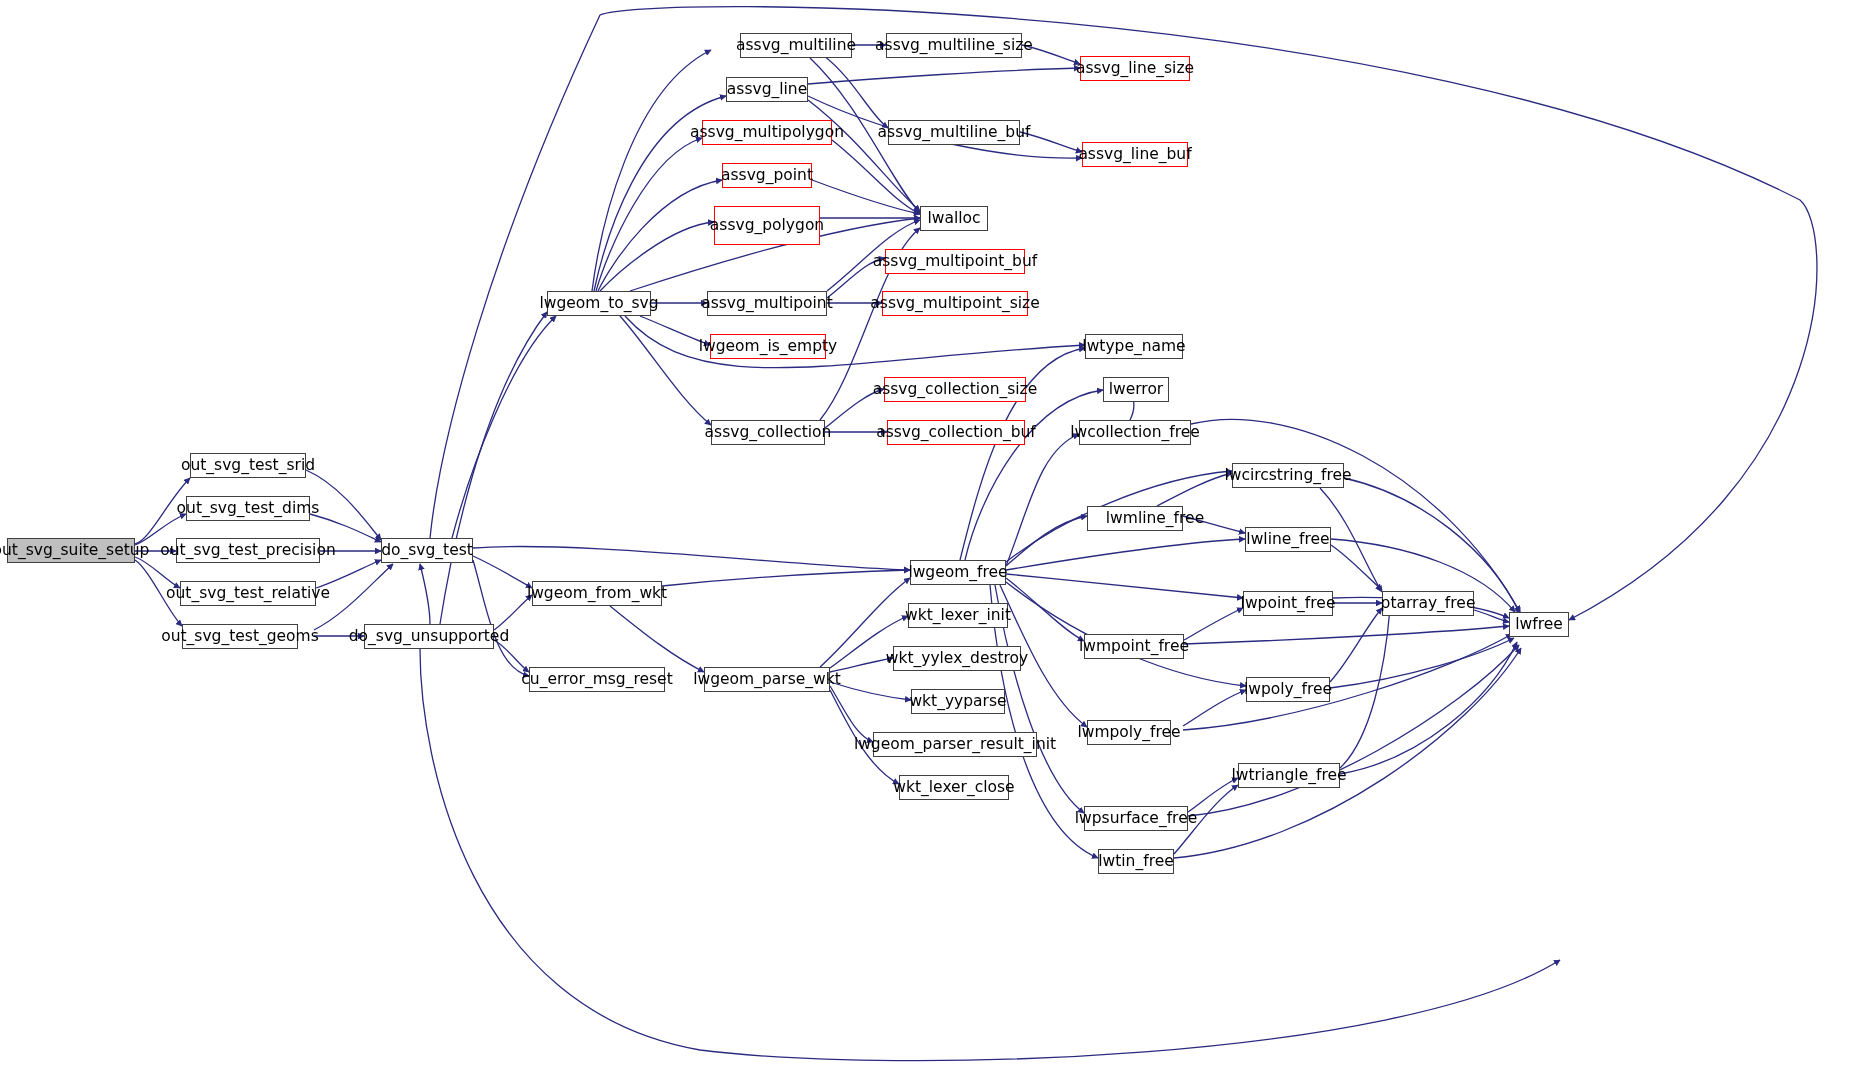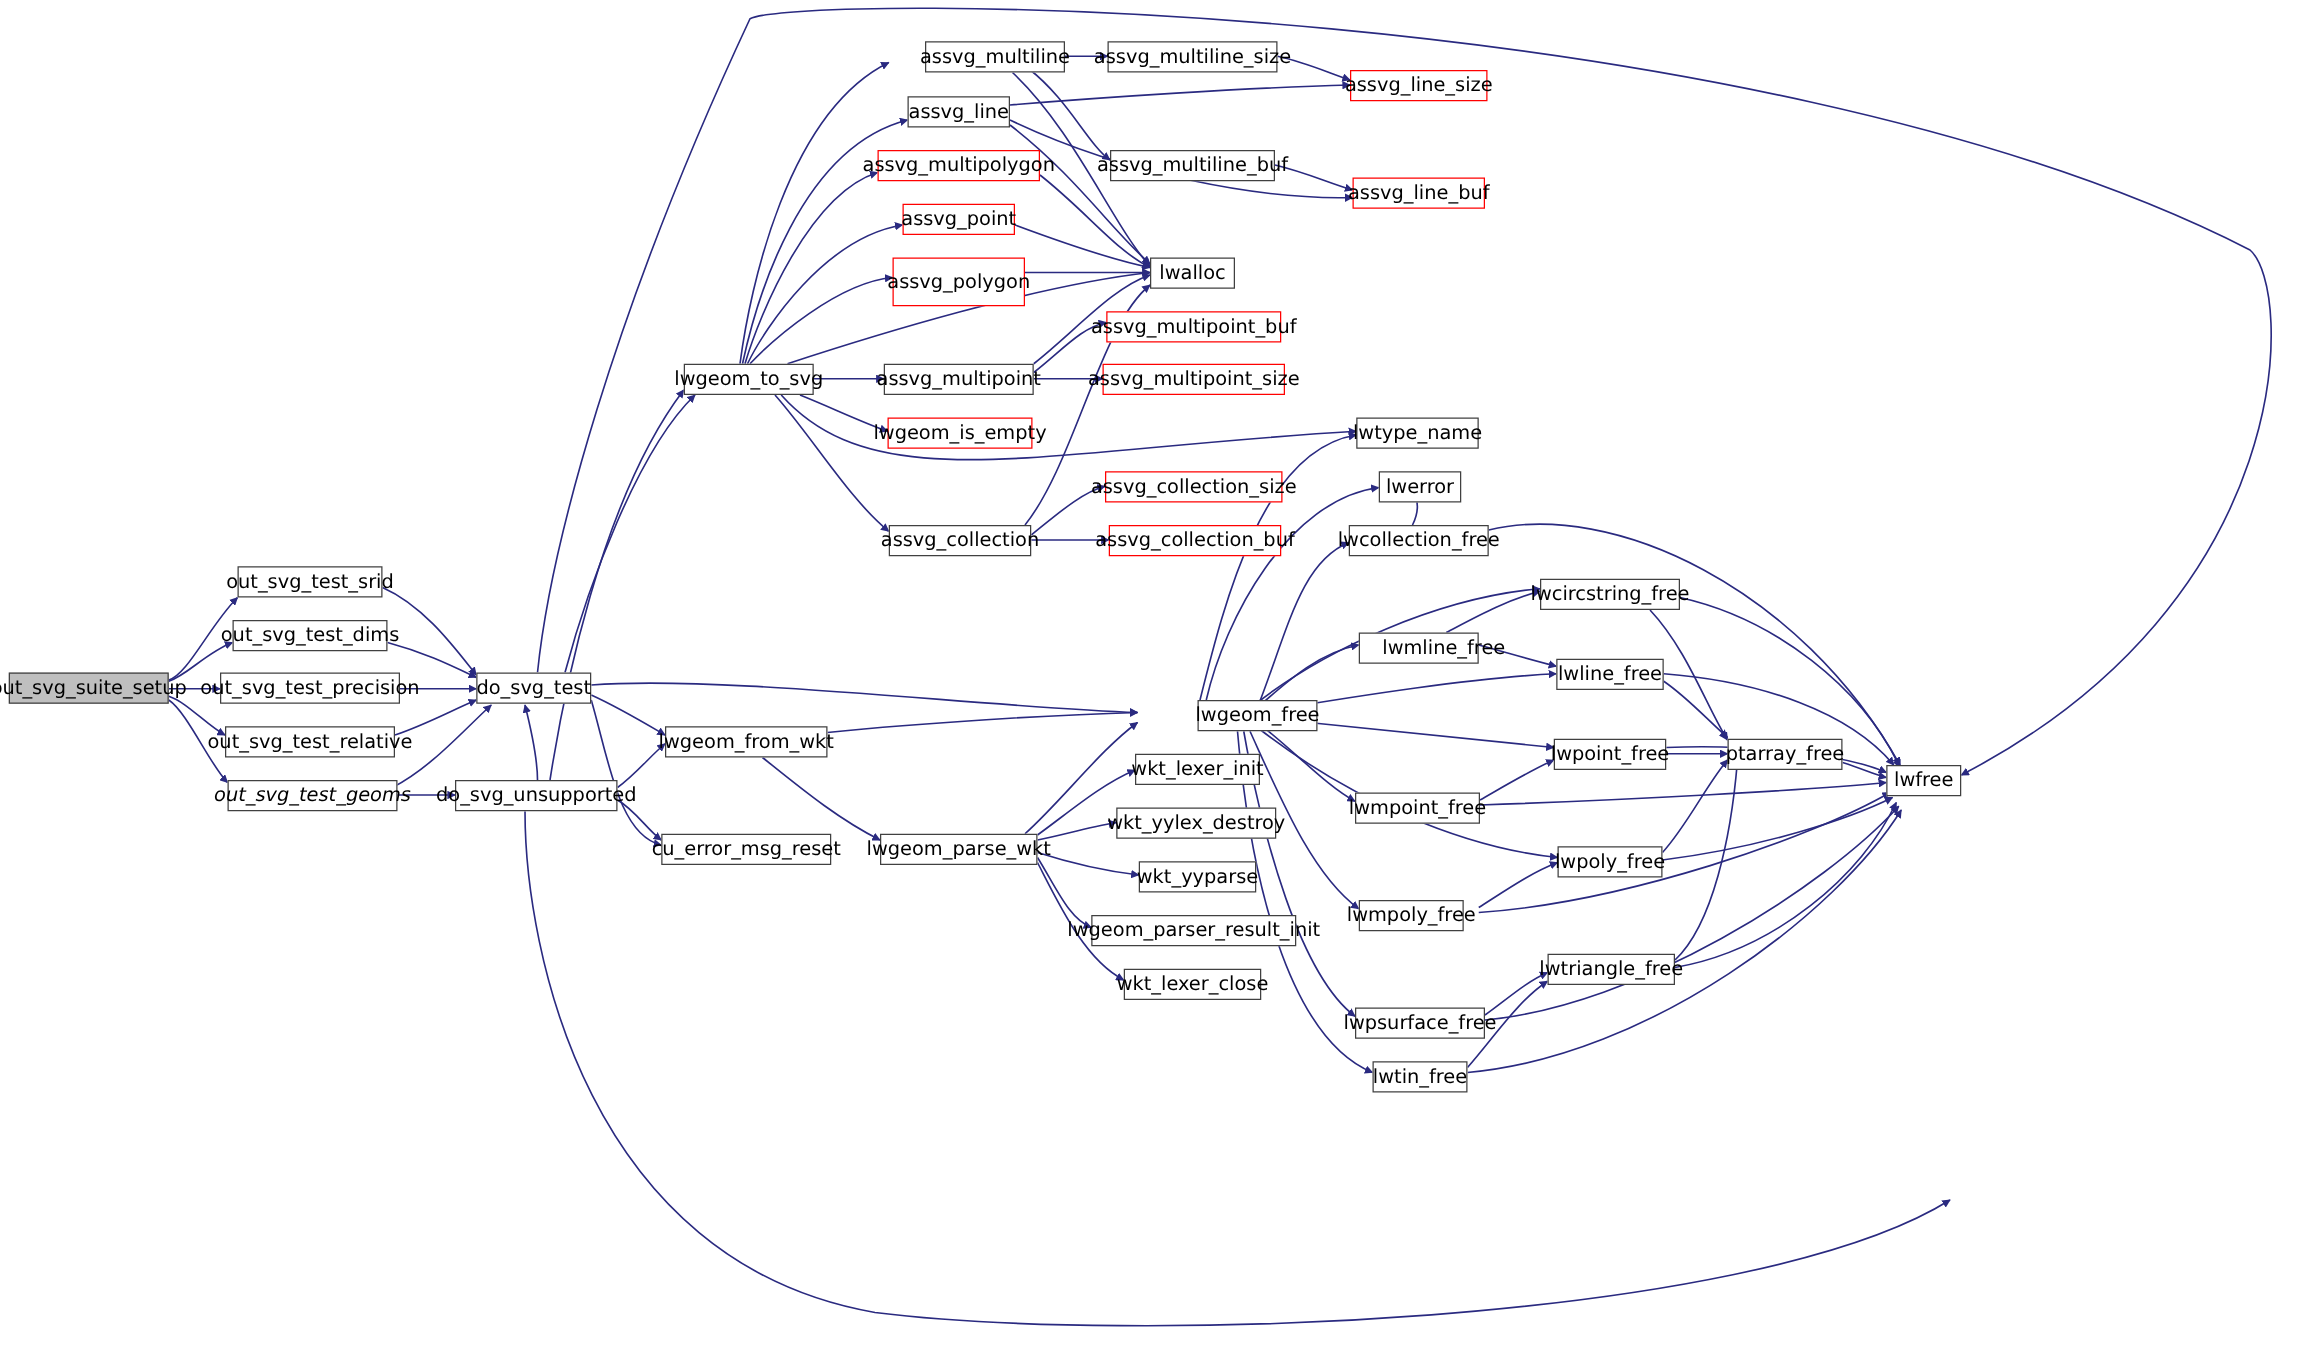--- a/index.html
+++ b/index.html
@@ -162,21 +162,21 @@
       </div>
       <div class="node" style="left: 186px; top: 496px; width: 124px; height: 25px;">
         <span class="lbl">out_svg_test_dims</span>
       </div>
       <div class="node" style="left: 176px; top: 538px; width: 144px; height: 25px;">
         <span class="lbl">out_svg_test_precision</span>
       </div>
       <div class="node" style="left: 180px; top: 581px; width: 136px; height: 25px;">
         <span class="lbl">out_svg_test_relative</span>
       </div>
-      <div class="node" style="left: 182px; top: 624px; width: 136px; height: 25px; font-style: italic;">
+      <div class="node" style="left: 182px; top: 624px; width: 116px; height: 25px;">
         <span class="lbl">out_svg_test_geoms</span>
       </div>
       <div class="node" style="left: 381px; top: 538px; width: 92px; height: 25px;">
         <span class="lbl">do_svg_test</span>
       </div>
       <div class="node" style="left: 364px; top: 624px; width: 130px; height: 25px;">
         <span class="lbl">do_svg_unsupported</span>
       </div>
       <div class="node" style="left: 532px; top: 581px; width: 130px; height: 25px;">
         <span class="lbl">lwgeom_from_wkt</span>
@@ -249,21 +249,21 @@
       </div>
       <div class="node" style="left: 1232px; top: 463px; width: 112px; height: 25px;">
         <span class="lbl">lwcircstring_free</span>
       </div>
       <div class="node" style="left: 1087px; top: 506px; width: 96px; height: 25px; padding-left: 40px;">
         <span class="lbl">lwmline_free</span>
       </div>
       <div class="node" style="left: 1245px; top: 527px; width: 86px; height: 25px;">
         <span class="lbl">lwline_free</span>
       </div>
-      <div class="node" style="left: 910px; top: 560px; width: 96px; height: 25px; margin-left: 48px;">
+      <div class="node" style="left: 910px; top: 560px; width: 96px; height: 25px;">
         <span class="lbl">lwgeom_free</span>
       </div>
       <div class="node" style="left: 1243px; top: 591px; width: 90px; height: 25px;">
         <span class="lbl">lwpoint_free</span>
       </div>
       <div class="node" style="left: 1382px; top: 591px; width: 92px; height: 25px;">
         <span class="lbl">ptarray_free</span>
       </div>
       <div class="node" style="left: 1509px; top: 612px; width: 60px; height: 25px;">
         <span class="lbl">lwfree</span>

